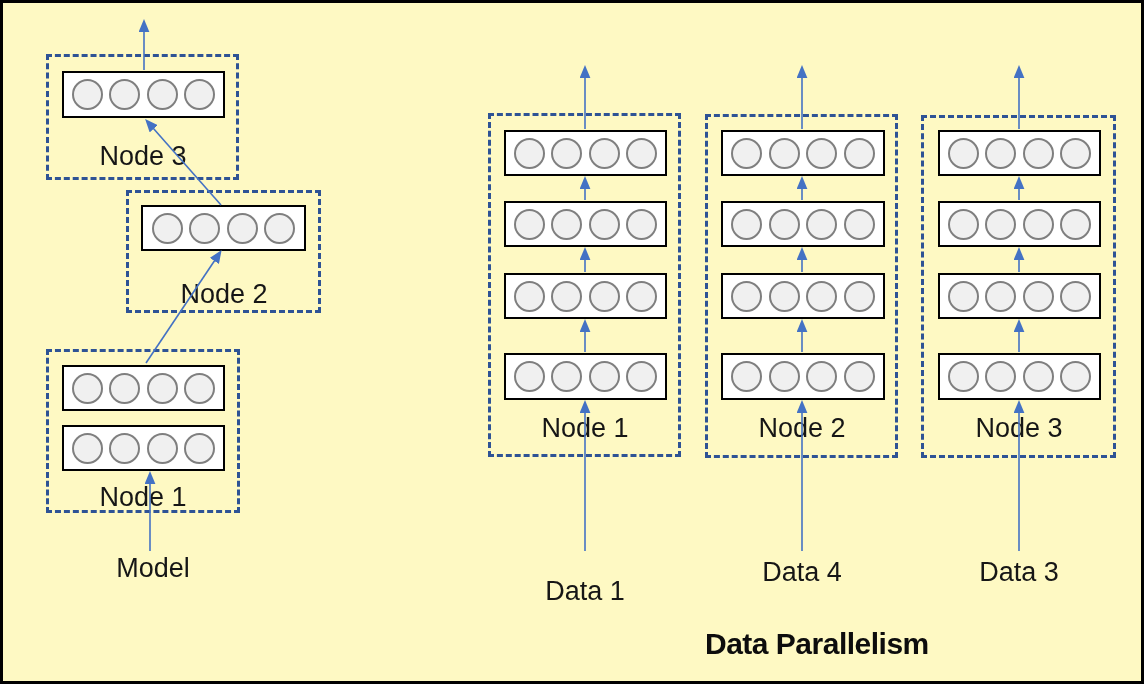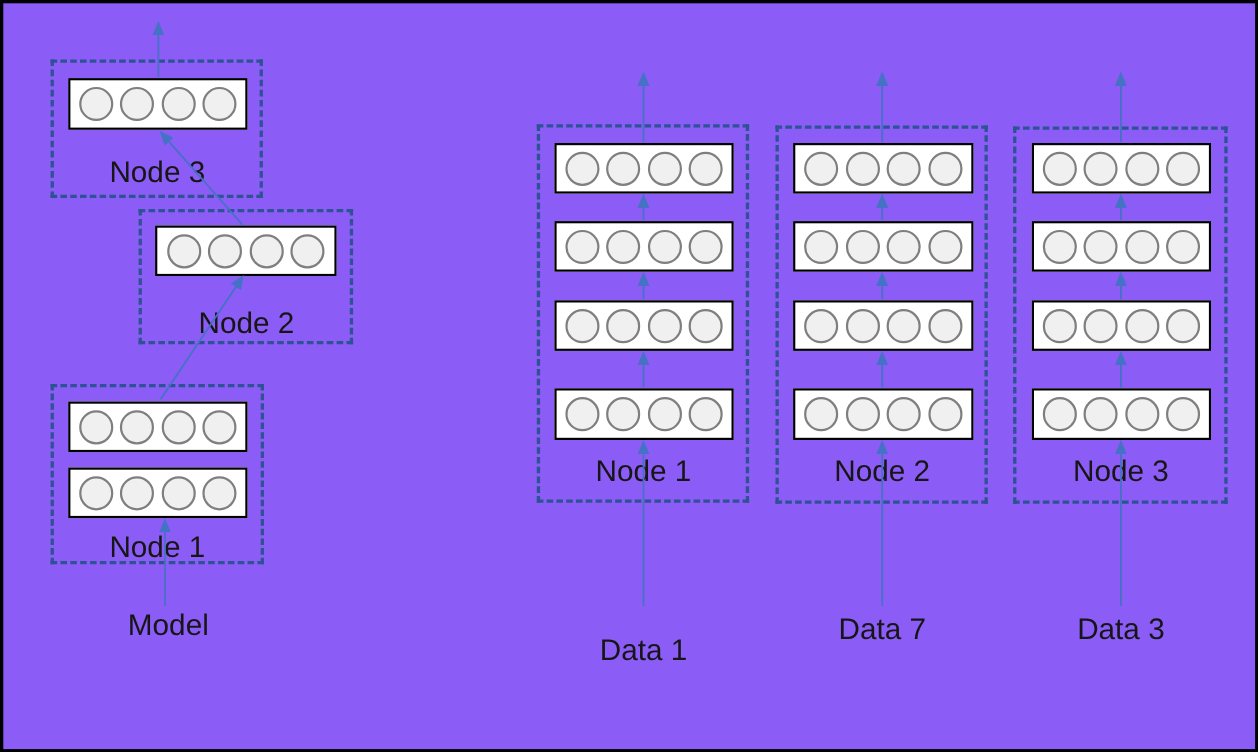--- a/index.html
+++ b/index.html
@@ -7,21 +7,21 @@
     padding: 0;
     background: #ffffff;
     font-family: "Liberation Sans", "DejaVu Sans", sans-serif;
   }
   #canvas {
     position: relative;
     width: 1144px;
     height: 684px;
     box-sizing: border-box;
     border: 3px solid #000000;
-    background: #8b5cf6;
+    background: #fef9c3;
     overflow: hidden;
   }
   .dashed-box {
     position: absolute;
     box-sizing: border-box;
     border: 3px dashed var(--node-boundary, #2e5395);
     background: transparent;
   }
   .layer {
     position: absolute;
@@ -163,21 +163,21 @@
       <span class="neuron"></span>
       <span class="neuron"></span>
     </div>
   <div class="layer" style="left:718px; top:350px; width:164px; height:47px;">
       <span class="neuron"></span>
       <span class="neuron"></span>
       <span class="neuron"></span>
       <span class="neuron"></span>
     </div>
   <div class="node-label" style="left:799px; top:411px;">Node 2</div>
-  <div class="node-label" style="left:799px; top:555px;">Data 7</div>
+  <div class="node-label" style="left:799px; top:555px;">Data 4</div>
 
   <div class="dashed-box" style="left:918px; top:112px; width:195px; height:343px;"></div>
   <div class="layer" style="left:935px; top:127px; width:163px; height:46px;">
       <span class="neuron"></span>
       <span class="neuron"></span>
       <span class="neuron"></span>
       <span class="neuron"></span>
     </div>
   <div class="layer" style="left:935px; top:198px; width:163px; height:46px;">
       <span class="neuron"></span>
@@ -193,20 +193,21 @@
     </div>
   <div class="layer" style="left:935px; top:350px; width:163px; height:47px;">
       <span class="neuron"></span>
       <span class="neuron"></span>
       <span class="neuron"></span>
       <span class="neuron"></span>
     </div>
   <div class="node-label" style="left:1016px; top:411px;">Node 3</div>
   <div class="node-label" style="left:1016px; top:555px;">Data 3</div>
 
+  <div class="section-title" style="left:702px; top:625px;">Data Parallelism</div>
 
   <svg id="arrow-overlay" viewBox="0 0 1144 684" xmlns="http://www.w3.org/2000/svg">
     <defs>
       <marker id="ah" viewBox="0 0 12 10" refX="1" refY="5" markerWidth="13" markerHeight="11" orient="auto" markerUnits="userSpaceOnUse">
         <path class="arrowhead" d="M0,0 L12,5 L0,10 Z"></path>
       </marker>
     </defs>
 
     <line x1="147" y1="548" x2="147" y2="480" marker-end="url(#ah)"></line>
     <line x1="143" y1="360" x2="212" y2="257" marker-end="url(#ah)"></line>

